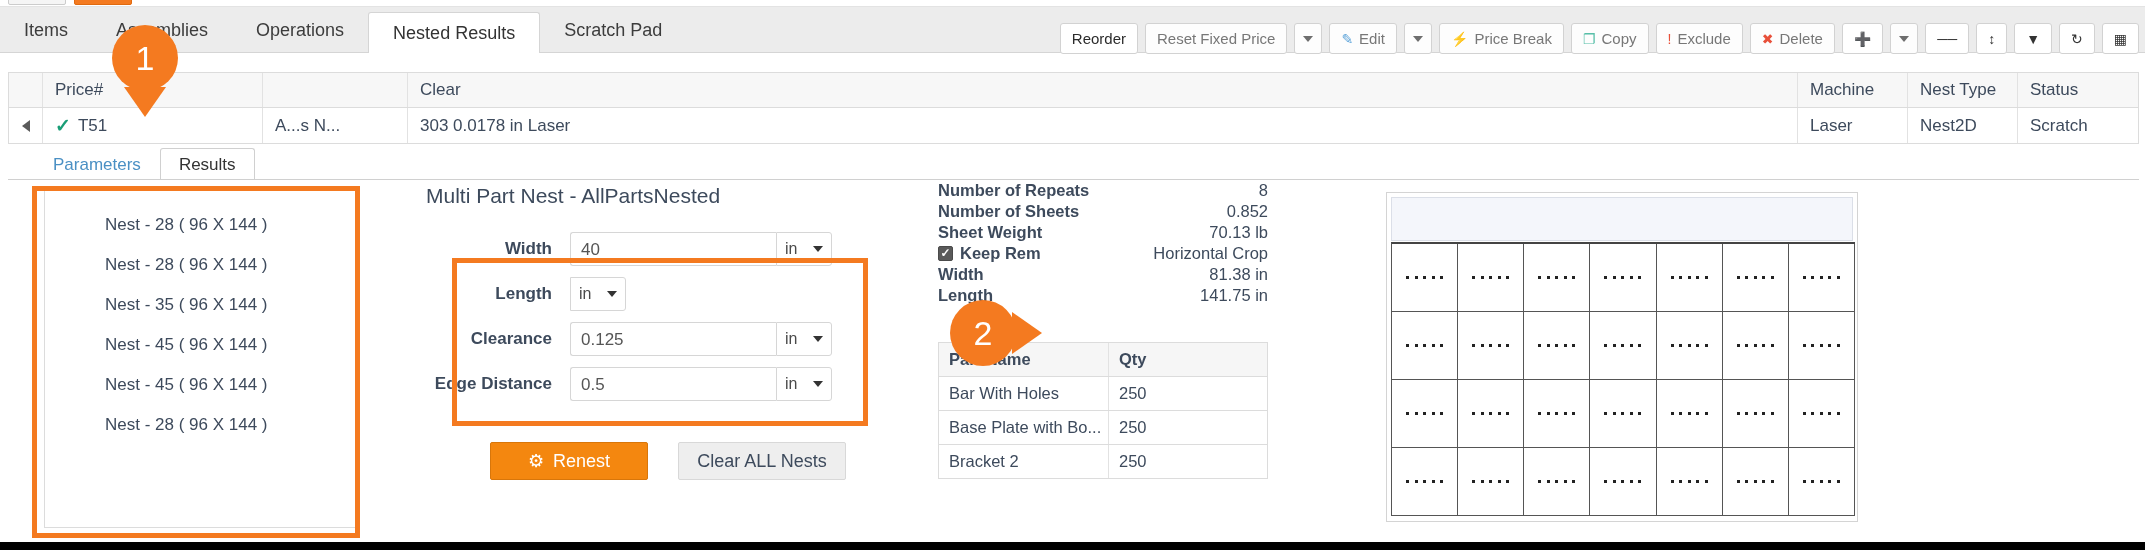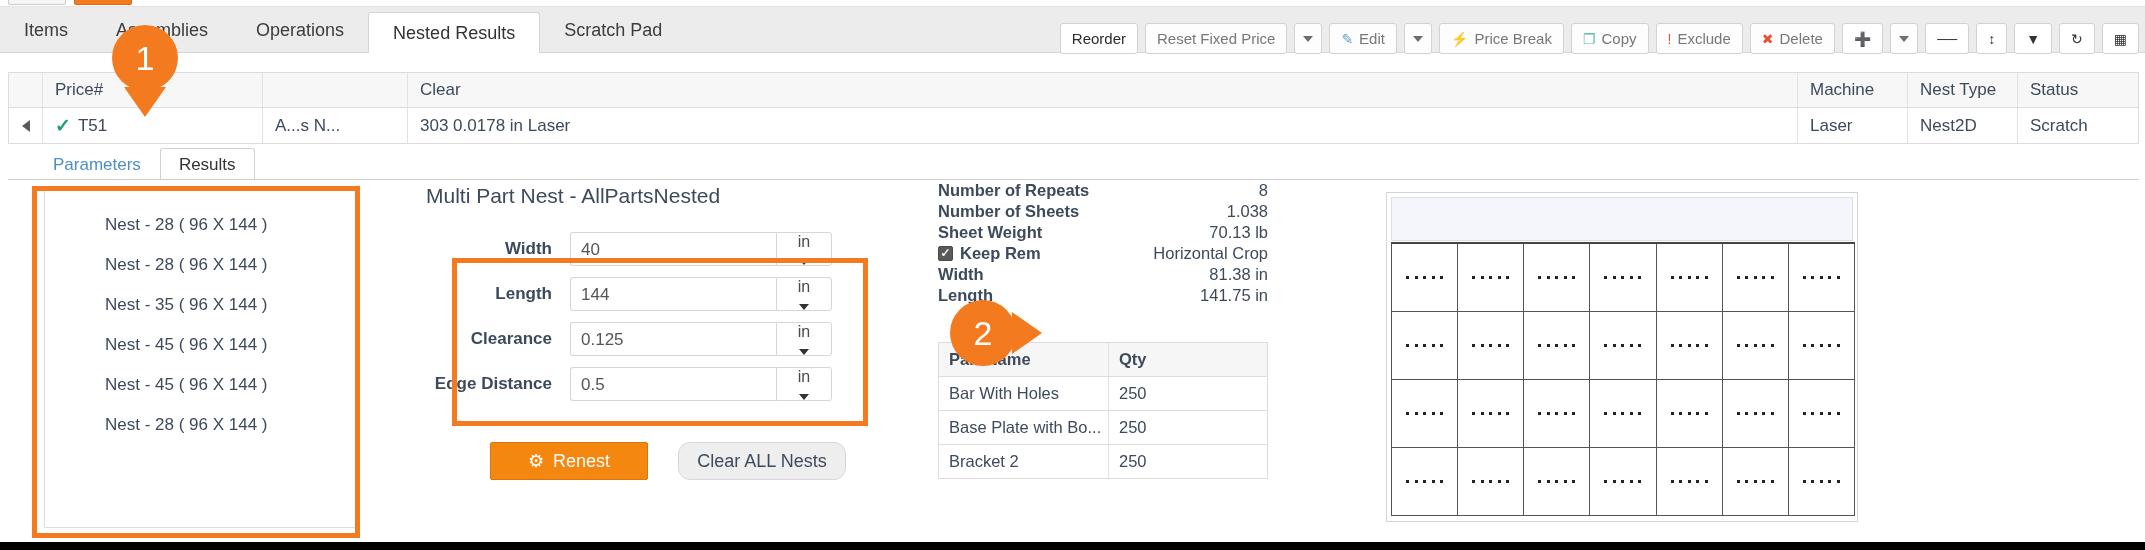--- a/index.html
+++ b/index.html
@@ -168,34 +168,34 @@
     border-top-left-radius: 3px; border-bottom-left-radius: 3px;
     padding: 0 10px; font-size: 17px; color: #555555;
     background: #ffffff; overflow: hidden; white-space: nowrap;
   }
   .unit-sel {
     width: 56px; height: 34px;
     border: 1px solid #d6d6d6;
     border-top-right-radius: 3px; border-bottom-right-radius: 3px;
     background: #ffffff;
     display: flex; align-items: center; justify-content: space-between;
-    padding: 0 8px; font-size: 16px; color: #4a4a4a; cursor: pointer; flex-direction: column;
+    padding: 0 8px; font-size: 16px; color: #4a4a4a; cursor: pointer;
   }
   .unit-sel .caret-tri { border-top-color: #333; }
   .btn-row { display: flex; gap: 30px; margin: 16px 0 0 64px; }
   .btn-renest {
     display: flex; align-items: center; justify-content: center; gap: 9px;
     width: 158px; height: 38px; background: #f4870f; color: #ffffff;
     border: 1px solid #d8760a; border-radius: 2px;
     font-size: 18px; cursor: pointer;
   }
   .btn-clear {
     display: flex; align-items: center; justify-content: center;
     width: 168px; height: 38px; background: #eeeeee; color: #3d4a5c;
-    border: 1px solid #d8d8d8; border-radius: 12px;
+    border: 1px solid #d8d8d8; border-radius: 2px;
     font-size: 18px; cursor: pointer;
   }
 
   
   .stats { position: absolute; left: 930px; top: 0px; width: 330px; }
   .stat-row {
     display: flex; justify-content: space-between; align-items: center;
     font-size: 16.5px; padding: 1px 0;
   }
   .stat-label { font-weight: bold; color: #3d4a5c; display: flex; align-items: center; gap: 7px; }
@@ -413,21 +413,20 @@
           <div class="field-label">Width</div>
           <div class="field-input">40</div>
           <div class="unit-sel">
             <span>in</span>
             <span class="caret-tri"></span>
           </div>
         </div>
 
         <div class="field-row">
           <div class="field-label">Length</div>
-          <div class="field-input">144</div>
           <div class="unit-sel">
             <span>in</span>
             <span class="caret-tri"></span>
           </div>
         </div>
 
         <div class="field-row">
           <div class="field-label">Clearance</div>
           <div class="field-input">0.125</div>
           <div class="unit-sel">
@@ -458,21 +457,21 @@
       </div>
     </div>
 
     <div class="stats">
       <div class="stat-row">
         <span class="stat-label">Number of Repeats</span>
         <span class="stat-val">8</span>
       </div>
       <div class="stat-row">
         <span class="stat-label">Number of Sheets</span>
-        <span class="stat-val">1.038</span>
+        <span class="stat-val">0.852</span>
       </div>
       <div class="stat-row">
         <span class="stat-label">Sheet Weight</span>
         <span class="stat-val">70.13 lb</span>
       </div>
       <div class="stat-row">
         <span class="stat-label">
           <span class="cbox">✓</span>
           <span>Keep Rem</span>
         </span>

